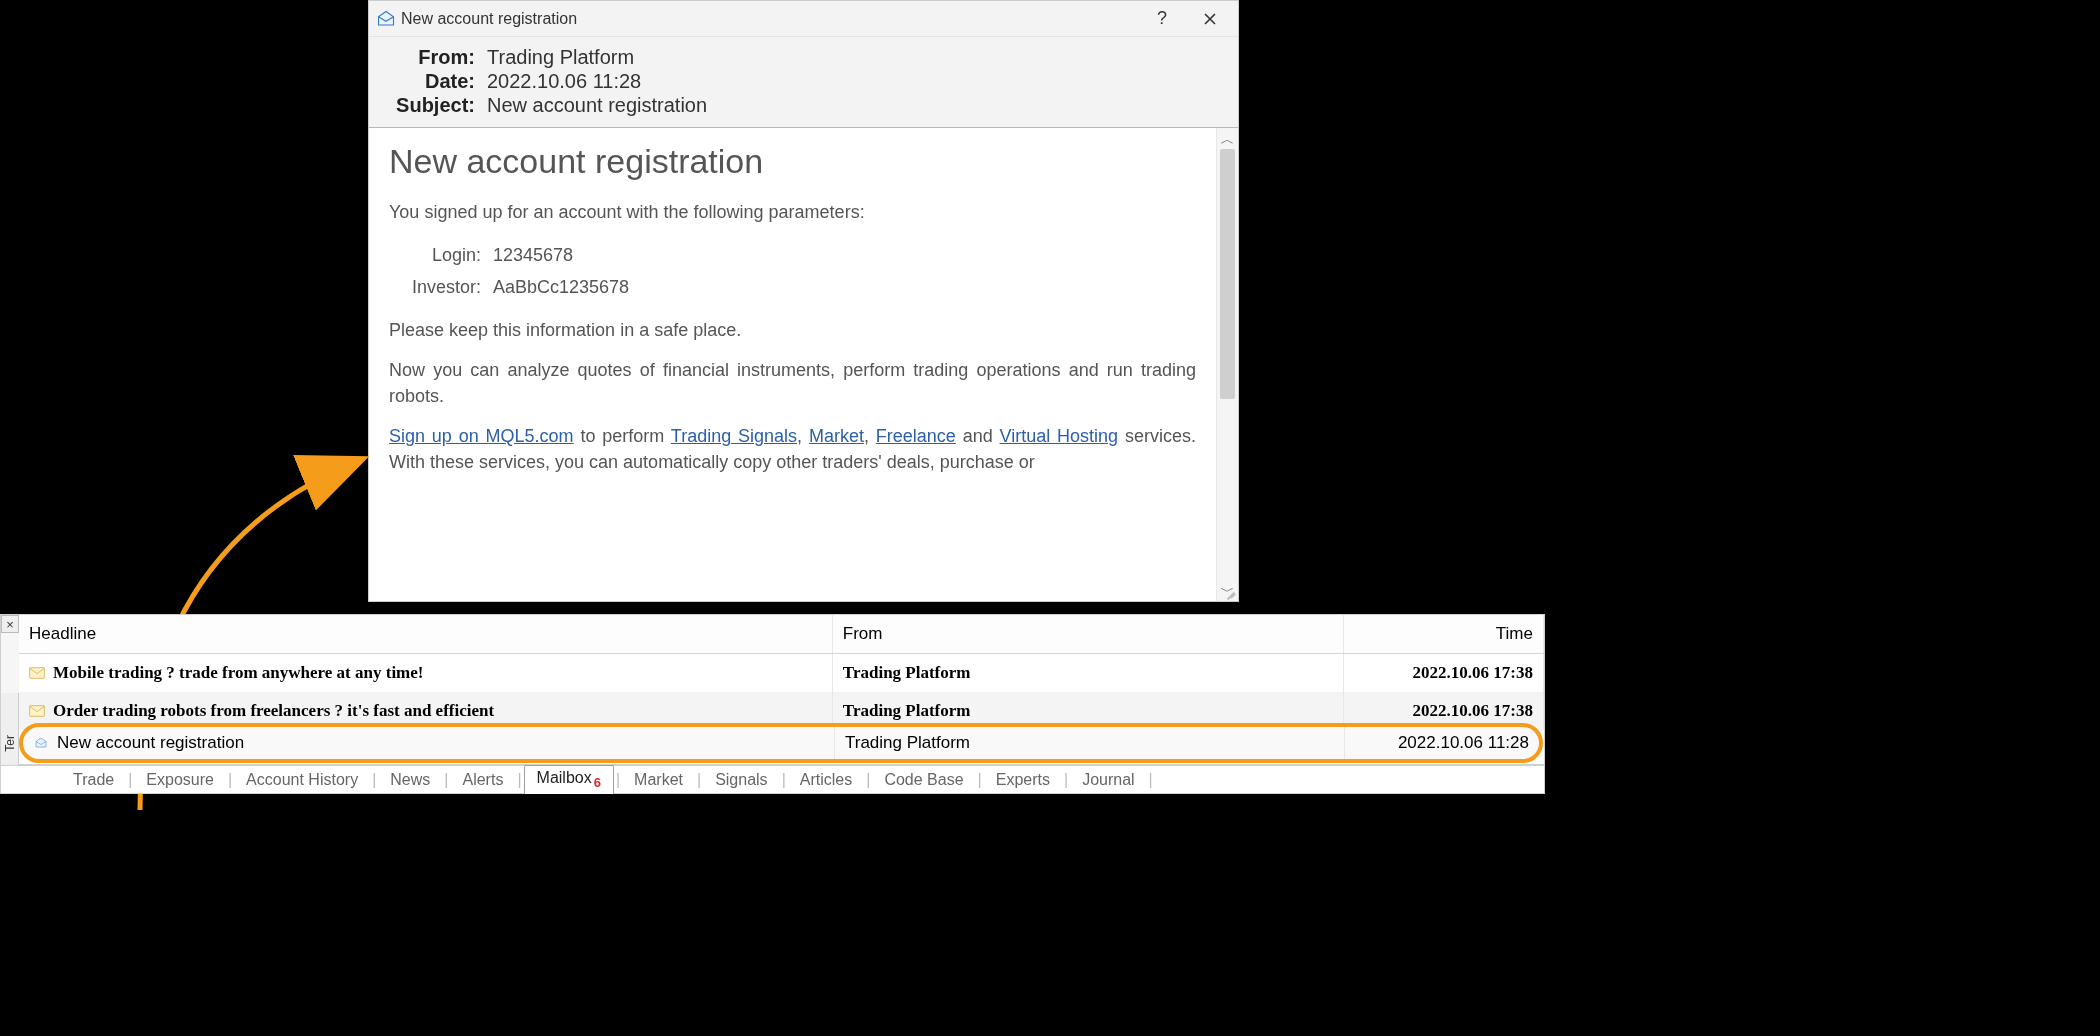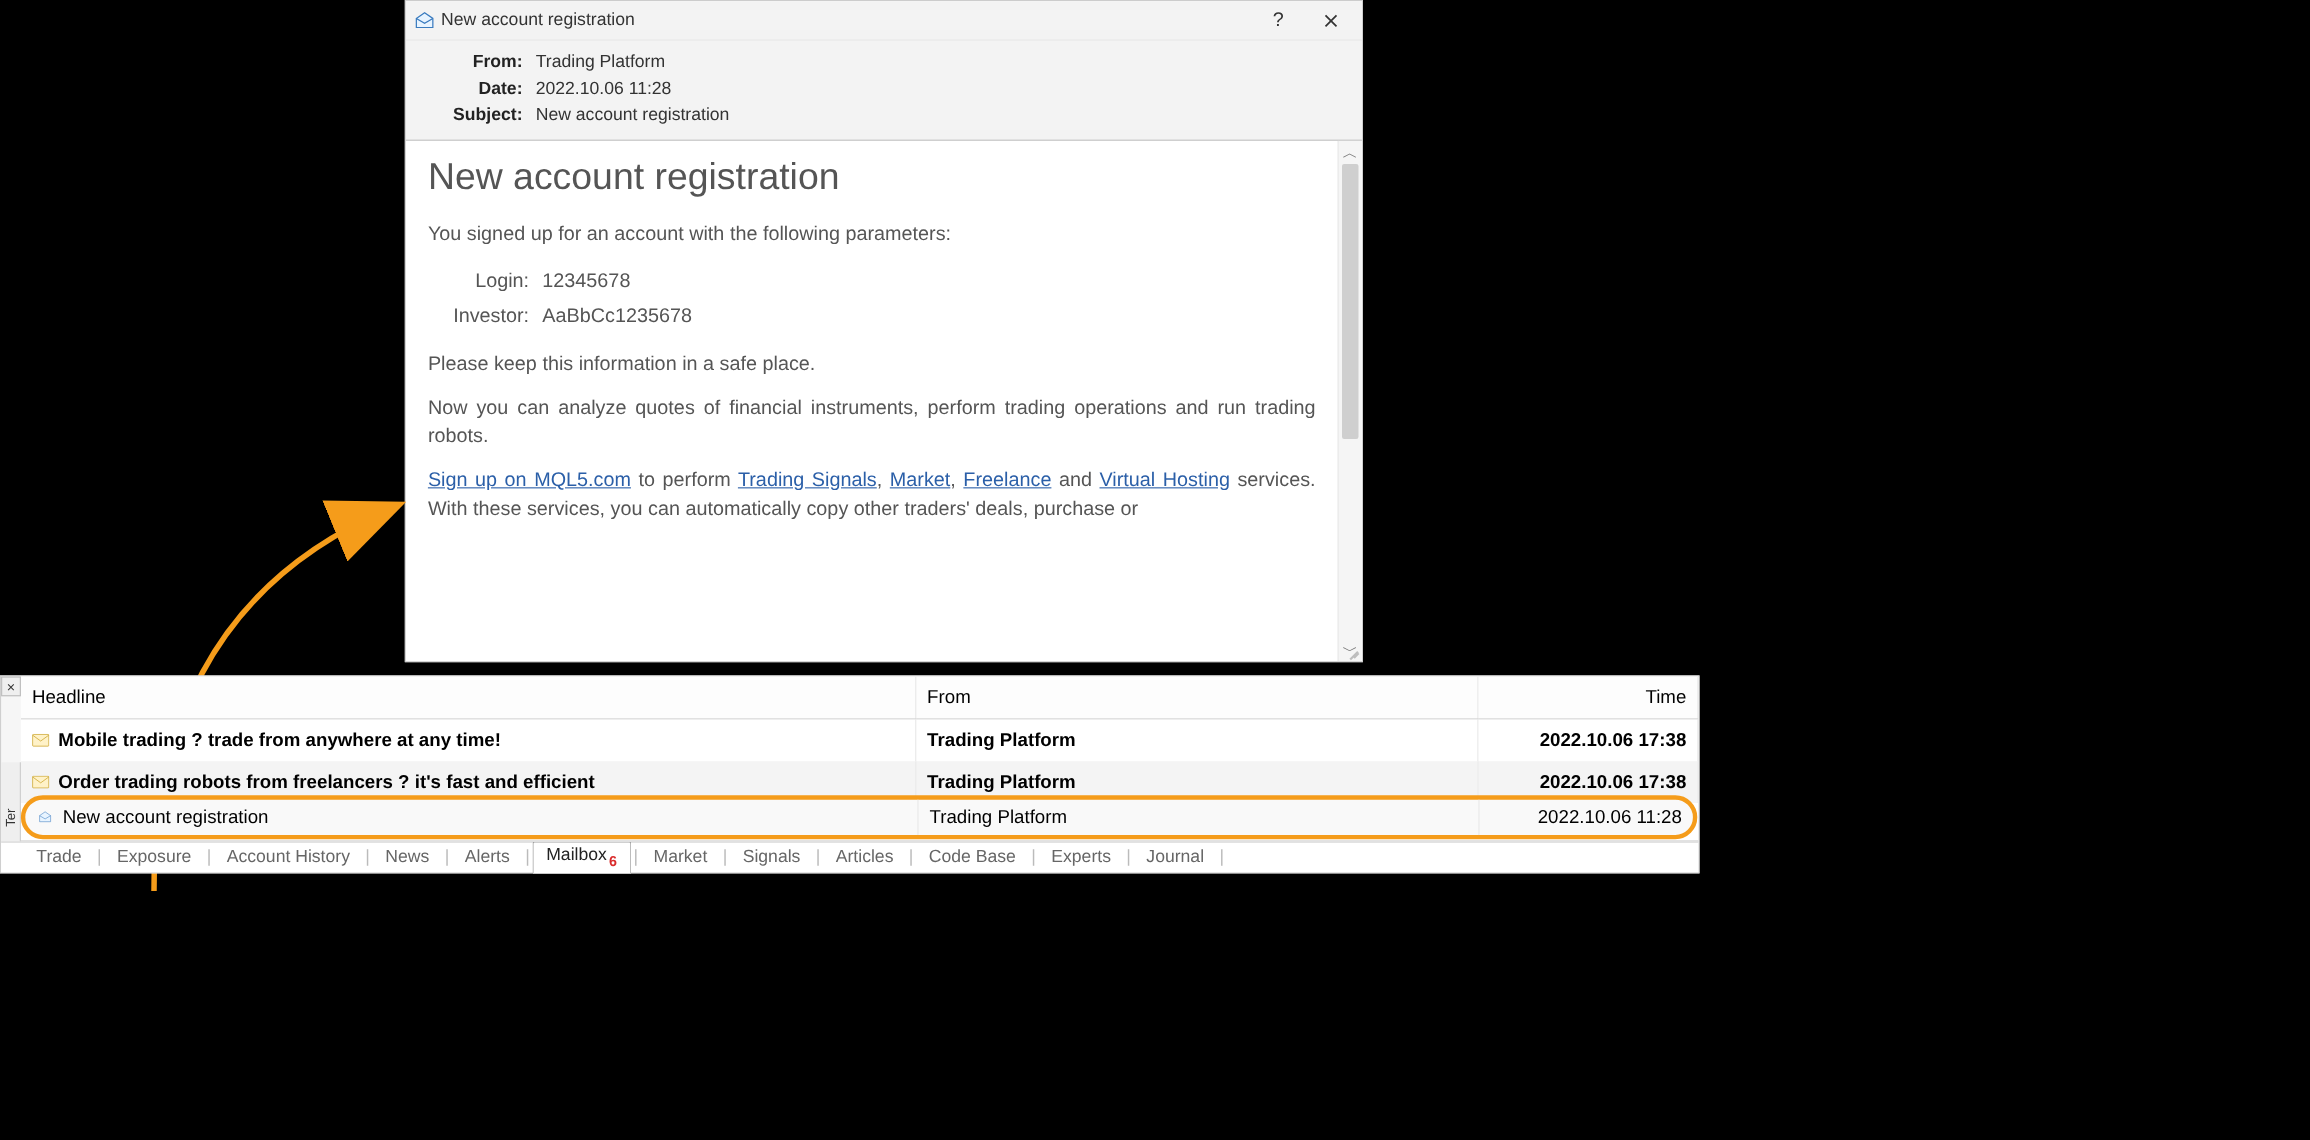--- a/index.html
+++ b/index.html
@@ -22,21 +22,21 @@
   }
   .titlebar .title-text { flex: 1; font-size: 16px; color: #333; padding-left: 6px; }
   .titlebar .win-btns { display: flex; gap: 28px; padding-right: 10px; }
   .titlebar .win-btn { width: 20px; height: 20px; display: flex; align-items: center; justify-content: center; font-size: 18px; color: #333; cursor: pointer; }
   .mail-open-icon { width: 18px; height: 18px; }
 
   .msg-header {
     background: #f3f3f3;
     padding: 8px 16px 10px 16px;
     border-bottom: 1px solid #b8b8b8;
-    font-size: 16px;
+    font-size: 20px;
   }
   .msg-header .row { display: flex; gap: 12px; line-height: 24px; }
   .msg-header .lbl { width: 90px; text-align: right; font-weight: 700; color: #222; }
   .msg-header .val { color: #333; }
 
   .msg-body-wrap { flex: 1; display: flex; overflow: hidden; background: #fff; }
   .msg-body {
     flex: 1; padding: 14px 20px; color: #555; font-size: 18px;
     overflow: hidden;
   }
@@ -82,21 +82,21 @@
   .vtab {
     position: absolute; left: 0; bottom: 0; width: 18px; height: 100px;
     background: #efefef; border-right: 1px solid #ccc; display: flex; align-items: center; justify-content: center;
   }
   .vtab span { writing-mode: vertical-rl; transform: rotate(180deg); font-size: 12px; color: #333; }
   .grid-wrap { flex: 1; margin-left: 18px; background: #fff; overflow: hidden; border-bottom: 1px solid #cfcfcf; }
   table.grid { width: 100%; border-collapse: collapse; table-layout: fixed; }
   table.grid th, table.grid td { border-right: 1px solid #e8e8e8; padding: 9px 10px; font-size: 17px; white-space: nowrap; overflow: hidden; text-overflow: ellipsis; }
   table.grid th { background: #fdfdfd; font-weight: 400; text-align: left; border-bottom: 1px solid #d4d4d4; height: 30px; }
   table.grid th.time, table.grid td.time { text-align: right; margin-left: 32px; }
-  table.grid tr.bold td { font-weight: 700; }
+  table.grid tr.bold td { font-weight: 700; font-family: Liberation Serif, serif; }
   table.grid tr:nth-child(even) td { background: #f4f4f4; }
   table.grid tr:nth-child(odd) td { background: #fff; }
   .mail-icon-small { width: 16px; height: 12px; vertical-align: -1px; margin-right: 8px; }
 
   
   .highlight-row {
     position: absolute;
     left: 18px;
     height: 40px;
     border: 4px solid #f59c1a;
@@ -105,21 +105,21 @@
     display: flex; align-items: center;
     font-size: 17px;
     z-index: 3;
   }
   .highlight-row .c { padding: 0 10px; border-right: 1px solid #e8e8e8; height: 100%; display: flex; align-items: center; }
   .highlight-row .c.time { justify-content: flex-end; }
 
   
   .tabs {
     height: 28px; display: flex; align-items: center; gap: 0;
-    padding-left: 20px; background: #fff; font-size: 16px; color: #666;
+    padding-left: 60px; background: #fff; font-size: 16px; color: #666;
     border-top: 1px solid #d0d0d0;
     position: relative;
   }
   .tabs .tab {
     padding: 3px 12px; cursor: pointer; text-align: center;
     position: relative;
   }
   .tabs .sep { color: #bbb; padding: 0 2px; }
   .tabs .tab.active {
     border: 1px solid #a0a0a0; border-bottom: none;

